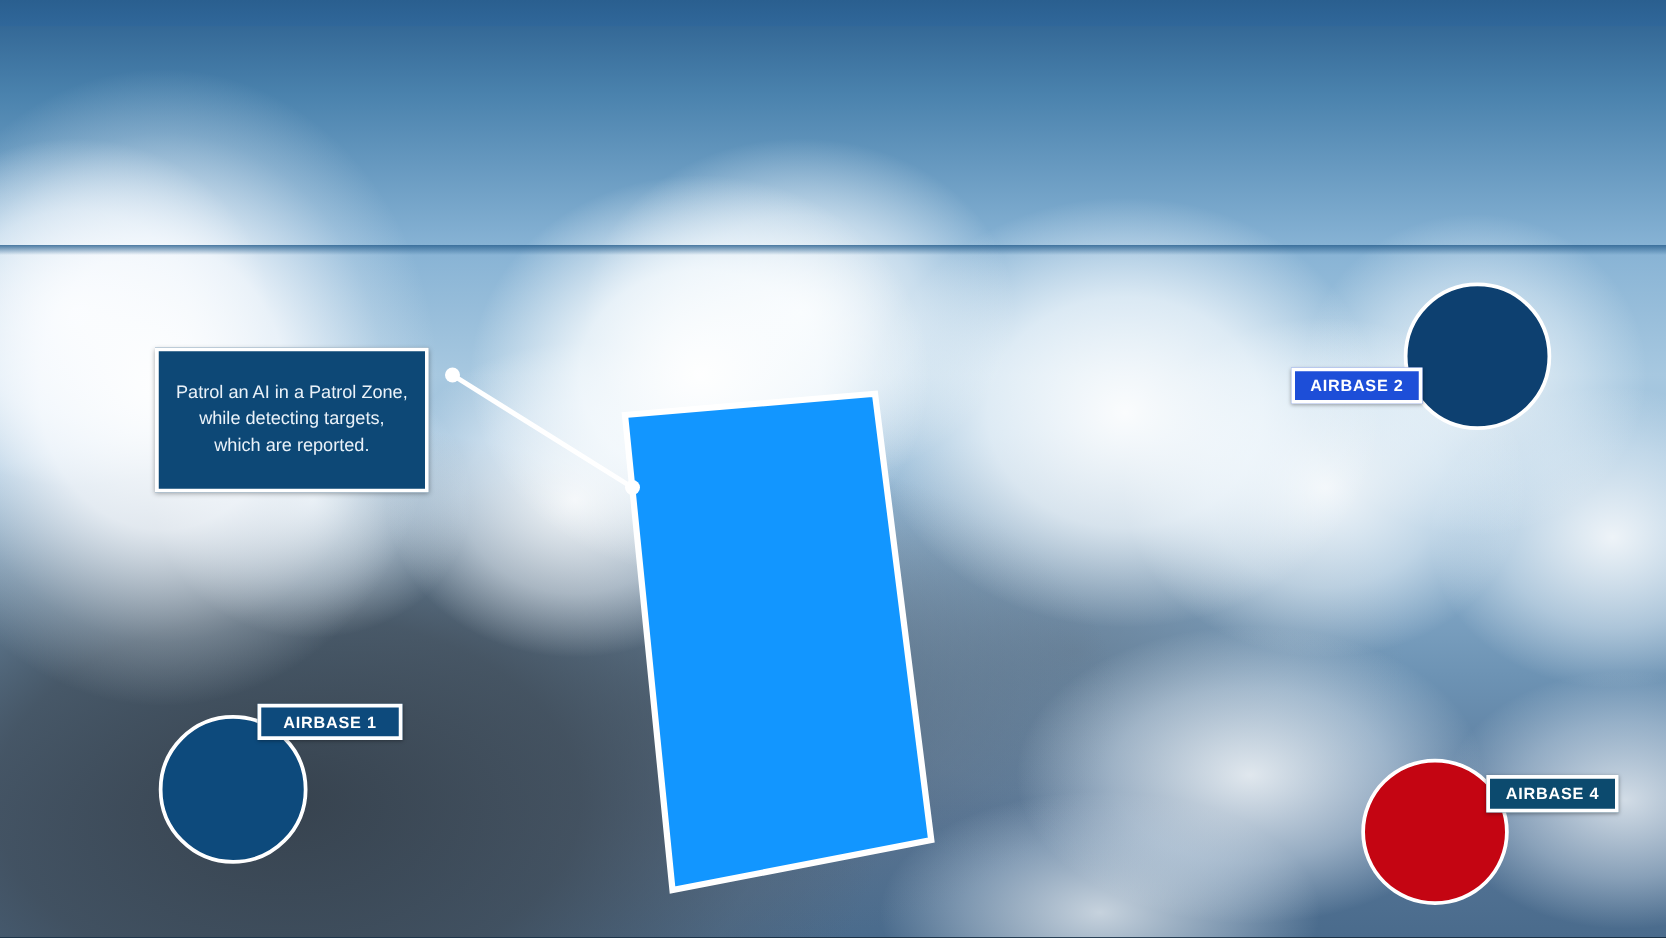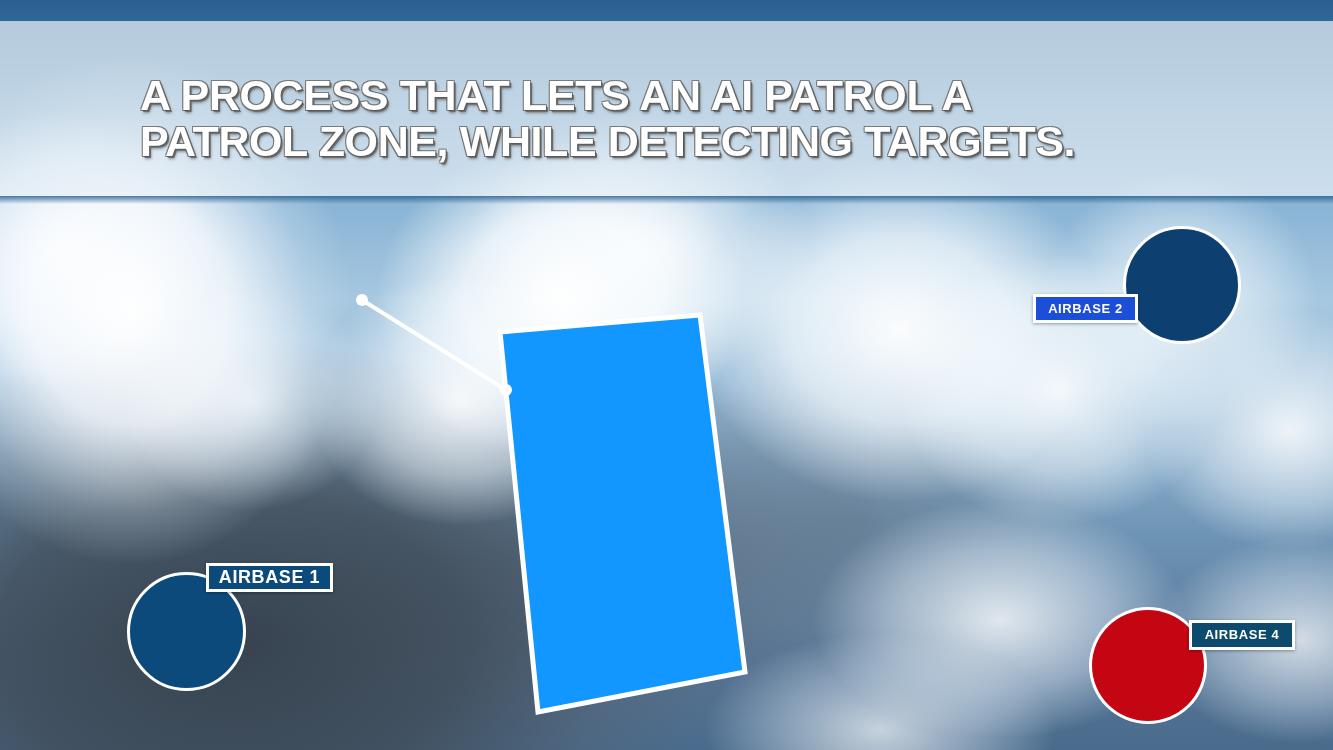--- a/index.html
+++ b/index.html
@@ -136,52 +136,53 @@
     display: flex;
     align-items: center;
     justify-content: center;
     color: #ffffff;
     font-weight: bold;
     letter-spacing: 0.6px;
     text-align: center;
     line-height: 1.18;
     box-shadow: 0 1px 3px rgba(0,0,0,0.35);
   }
-  #airbase-1-label { left: 206px; top: 563px; width: 127px; height: 29px; background: #0d4a7c; font-size: 18px; }
+  #airbase-1-label { left: 206px; top: 563px; width: 116px; height: 29px; background: #0d4a7c; font-size: 13px; }
   #airbase-2-label { left: 1033px; top: 294px; width: 105px; height: 29px; background: #1d4ed8; font-size: 13px; }
   #airbase-4-label { left: 1189px; top: 620px; width: 106px; height: 30px; background: #0c4a6e; font-size: 13px; }
   #patrol-zone-label {
     left: 725px; top: 631px; width: 110px; height: 46px;
     background: #1496fa; font-size: 13.5px; white-space: pre-line;
   }
 </style>
 </head>
 <body>
 
 <div id="slide">
 
   <div class="sky"></div>
   <div class="sky-top-strip"></div>
 
-  <div class="title-band">
-    <div class="title-text">A process that lets an AI patrol a
-patrol zone, while detecting targets.</div>
-  </div>
   <div class="sky-bottom-strip"></div>
 
   <svg class="zone-svg" viewBox="0 0 1333 750">
     <polygon id="zone-polygon" fill="#1296ff" stroke="#ffffff" stroke-width="5" stroke-linejoin="miter" points="500,332 700,315 745,672 538,712"></polygon>
   </svg>
 
   <svg class="connector" viewBox="0 0 1333 750">
     <line x1="362" y1="300" x2="506" y2="390" stroke="#ffffff" stroke-width="4"></line>
     <circle cx="362" cy="300" r="6" fill="#ffffff"></circle>
     <circle cx="506" cy="390" r="6" fill="#ffffff"></circle>
   </svg>
 
+  <div class="callout-box">
+    <div class="callout-text">Patrol an AI in a Patrol Zone,
+while detecting targets,
+which are reported.</div>
+  </div>
 
   <div class="airbase-circle" id="airbase-1-circle"></div>
   <div class="label-box" id="airbase-1-label">AIRBASE 1</div>
 
   <div class="airbase-circle" id="airbase-2-circle"></div>
   <div class="label-box" id="airbase-2-label">AIRBASE 2</div>
 
   <div class="airbase-circle" id="airbase-4-circle"></div>
   <div class="label-box" id="airbase-4-label">AIRBASE 4</div>
 

